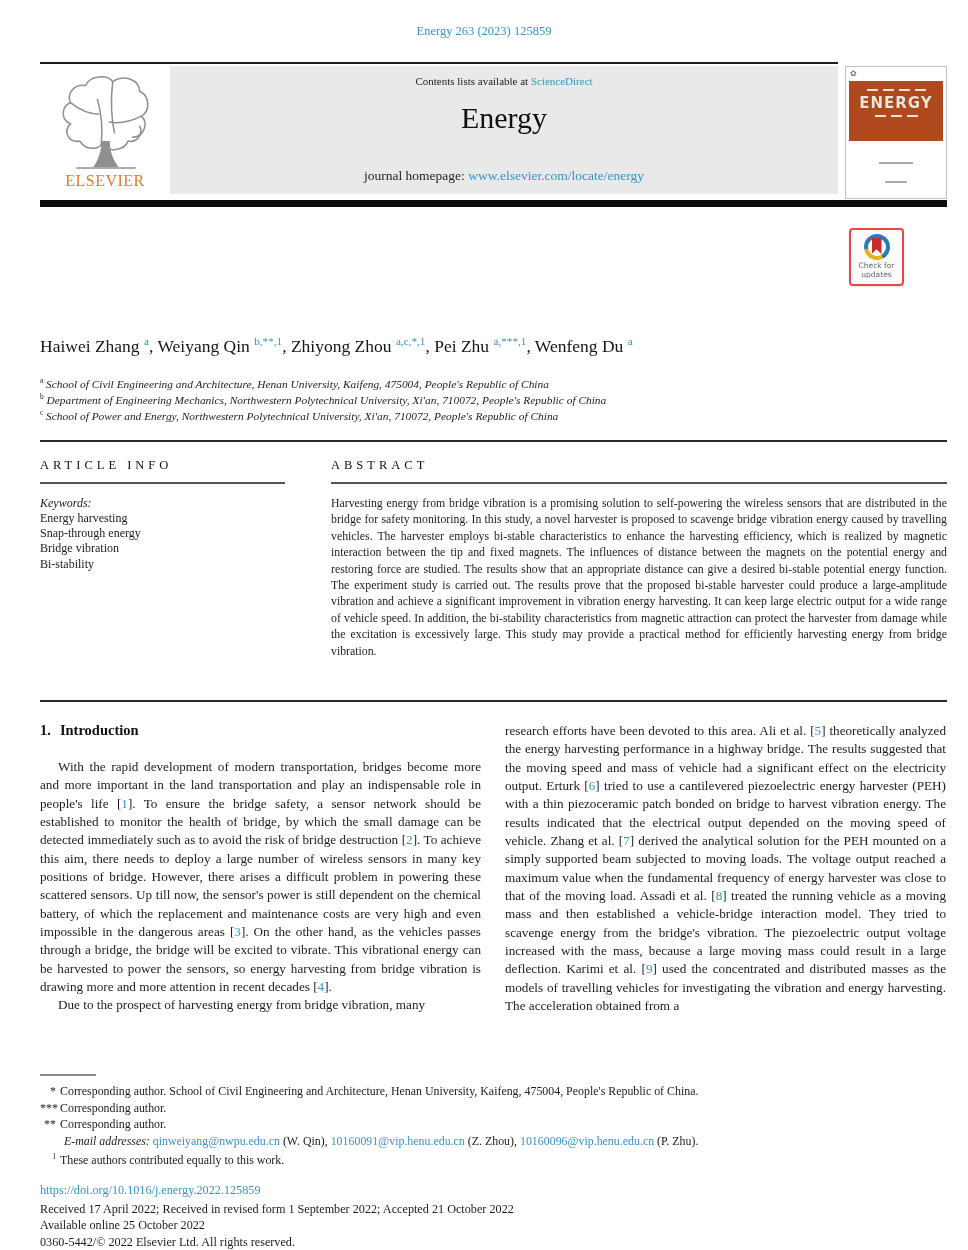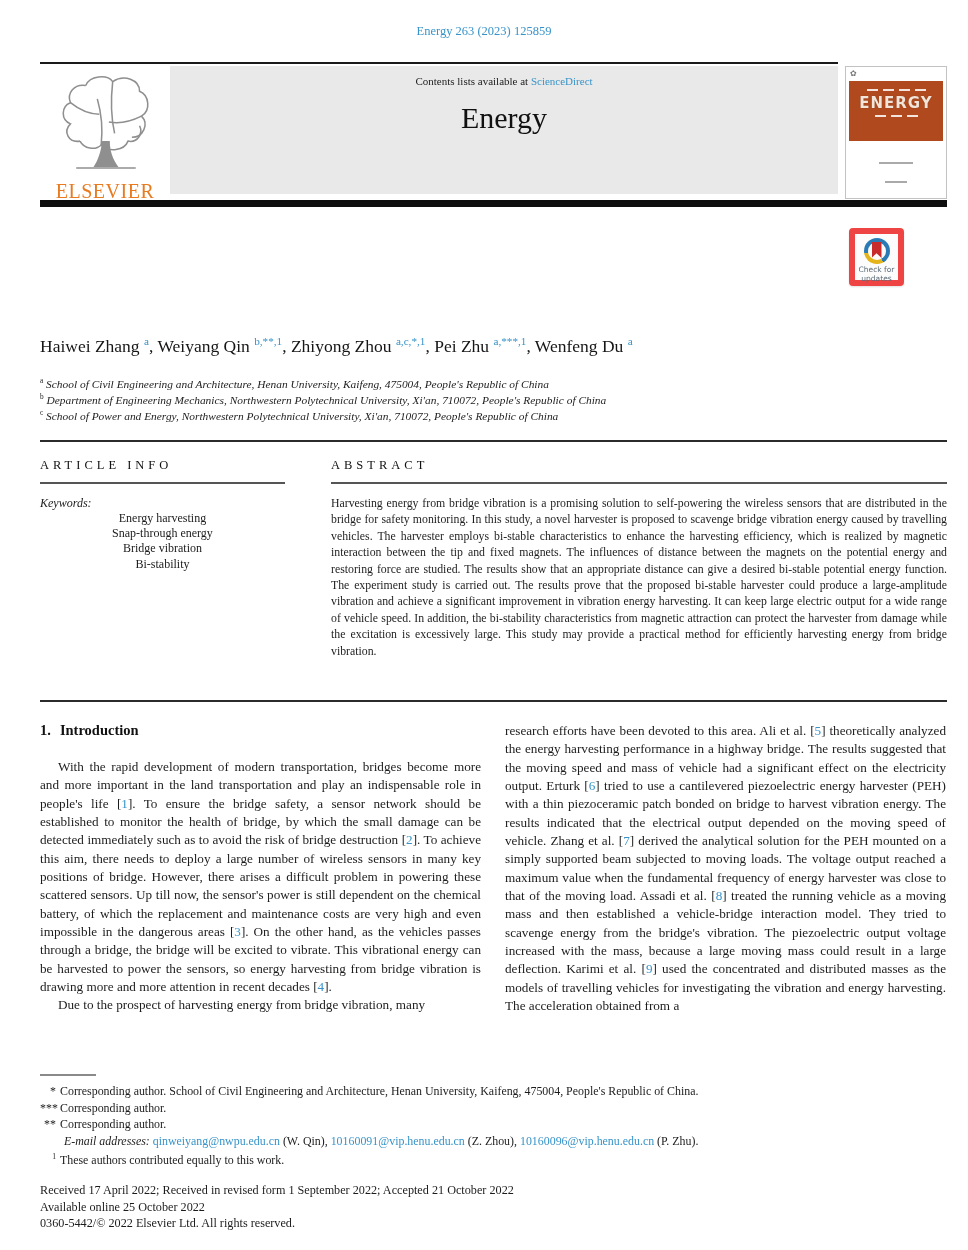--- a/index.html
+++ b/index.html
@@ -18,40 +18,40 @@
   sup{font-size:64%;line-height:0;color:var(--sup-link);}
   .dark-sup sup{color:var(--ink);}
 
   .journal-ref{position:absolute;top:24px;left:0;width:100%;text-align:center;
     font-size:12.5px;color:var(--link);}
 
   .header-rule-top{position:absolute;top:62px;left:40px;width:798px;height:2px;background:#1a1a1a;}
   .header-row{position:absolute;top:66px;left:40px;width:907px;display:flex;}
   .logo-col{width:130px;padding-top:4px;text-align:center;}
   .logo-col svg{display:block;margin:0 auto;}
-  .elsevier-word{font-size:20px;color:var(--orange);letter-spacing:0.5px;margin-top:10px;}
+  .elsevier-word{font-size:16px;color:var(--orange);letter-spacing:0.5px;margin-top:2px;}
   .gray-box{width:668px;height:128px;background:var(--graybox);text-align:center;position:relative;}
   .contents-line{padding-top:9px;font-size:11px;color:#222;}
   .journal-name{font-size:30px;margin-top:14px;color:#111;}
   .homepage-line{position:absolute;bottom:10px;left:0;width:100%;font-size:13.5px;color:#222;}
   .cover-col{width:102px;height:133px;margin-left:7px;border:1px solid #c2c2c2;background:#fff;
     position:relative;font-family:"DejaVu Sans",sans-serif;}
   .cover-glyph{position:absolute;top:2px;left:4px;font-size:8px;color:#777;}
   .cover-orange{position:absolute;top:14px;left:3px;right:3px;height:60px;background:var(--cover-orange);
     padding-top:5px;}
   .cover-bars{display:flex;justify-content:center;gap:5px;margin:3px 0;}
   .cover-bars i{display:block;width:11px;height:2px;background:rgba(255,255,255,0.85);}
   .cover-title{text-align:center;font-size:15px;font-weight:bold;color:#f2e4d8;
     letter-spacing:1px;text-shadow:0 0 1px #6f2a0d;}
   .cover-foot{position:absolute;bottom:10px;left:0;width:100%;text-align:center;}
   .cover-foot i{display:inline-block;height:2px;background:#aaa;margin:1px 2px;}
   .thick-bar{position:absolute;top:200px;left:40px;width:907px;height:7px;background:#0e0e0e;}
 
   .article-title{position:absolute;top:234px;left:40px;width:775px;font-size:25px;line-height:37px;color:#141414;}
-  .badge{position:absolute;top:228px;left:849px;width:55px;height:58px;border:6px solid #ef4444;
+  .badge{position:absolute;top:228px;left:849px;width:55px;height:58px;border:2px solid #ef4444;
     border-radius:4px;background:#fcfcfc;box-shadow:0 1px 2px rgba(0,0,0,0.12);text-align:center;cursor:pointer;}
   .badge-icon{position:relative;width:26px;height:26px;margin:4px auto 1px;}
   .badge-ring{position:absolute;inset:0;border-radius:50%;
     background:conic-gradient(from 150deg,#e3b41c 0 110deg,#2a7ab5 110deg 360deg);}
   .badge-ring::after{content:"";position:absolute;inset:4px;background:#fcfcfc;border-radius:50%;}
   .badge-mark{position:absolute;top:4px;left:8px;width:10px;height:16px;background:#c92a2a;
     clip-path:polygon(0 0,100% 0,100% 100%,50% 70%,0 100%);}
   .badge-t1,.badge-t2{font-family:"DejaVu Sans",sans-serif;font-size:7.5px;color:#5a6a77;line-height:9px;}
 
   .authors{position:absolute;top:336px;left:40px;width:900px;font-size:17.5px;color:#161616;}
@@ -59,21 +59,21 @@
     line-height:16px;color:#222;}
   .affils sup{color:var(--ink);font-style:normal;}
   .rule-affil{position:absolute;top:440px;left:40px;width:907px;height:1.5px;background:#2b2b2b;}
 
   .info-grid{position:absolute;top:458px;left:40px;width:907px;display:flex;gap:46px;}
   .info-col{width:245px;flex:none;}
   .abs-col{flex:1;}
   .sec-head{font-size:12.5px;letter-spacing:0.32em;color:#111;}
   .head-rule{margin-top:9px;height:2px;background:#555;}
   .kw-label{margin-top:12px;font-size:12px;font-style:italic;}
-  .kw-item{font-size:12px;line-height:15.2px;text-align:center;}
+  .kw-item{font-size:12px;line-height:15.2px;}
   .abstract-text{margin-top:11px;font-size:11.8px;line-height:16.4px;text-align:justify;color:#1e1e1e;}
 
   .rule-mid{position:absolute;top:700px;left:40px;width:907px;height:1.5px;background:#2b2b2b;}
 
   .body-grid{position:absolute;top:722px;left:40px;width:907px;height:338px;display:flex;gap:24px;overflow:hidden;}
   .body-colL,.body-colR{width:441px;flex:none;}
   .intro-head{font-size:14.5px;font-weight:bold;color:#111;margin-bottom:19px;}
   .intro-head .no{margin-right:9px;}
   .body-p{font-size:13.2px;line-height:18.35px;text-align:justify;color:#1c1c1c;}
   .indent{text-indent:18px;}
@@ -109,20 +109,21 @@
         </g>
         <path d="M47 74 C46 84 43 94 38 101 L64 101 C58 93 55 84 55 74 Z" fill="#8f8f8f"></path>
         <path d="M20 102 L82 102" stroke="#8f8f8f" stroke-width="1.6"></path>
       </svg>
       <div class="elsevier-word">ELSEVIER</div>
     </div>
 
     <div class="gray-box">
       <div class="contents-line"><span>Contents lists available at </span><span class="lnk">ScienceDirect</span></div>
       <div class="journal-name">Energy</div>
+      <div class="homepage-line"><span>journal homepage: </span><span class="lnk">www.elsevier.com/locate/energy</span></div>
     </div>
 
     <div class="cover-col">
       <span class="cover-glyph">✿</span>
       <div class="cover-orange">
         <div class="cover-bars">
             <i></i>
             <i></i>
             <i></i>
             <i></i>
@@ -206,18 +207,19 @@
     <div class="fn">
       <span class="fn-marker">**</span><span>Corresponding author.</span>
     </div>
     <div class="fn-email"><span class="ital">E-mail addresses: </span><span class="lnk">qinweiyang@nwpu.edu.cn</span><span> (W. Qin), </span><span class="lnk">10160091@vip.henu.edu.cn</span><span> (Z. Zhou), </span><span class="lnk">10160096@vip.henu.edu.cn</span><span> (P. Zhu).</span></div>
     <div class="fn">
       <span class="fn-marker sup-m">1</span><span>These authors contributed equally to this work.</span>
     </div>
   </div>
 
   <div class="footer">
+    <div class="doi lnk">https://doi.org/10.1016/j.energy.2022.125859</div>
     <div>Received 17 April 2022; Received in revised form 1 September 2022; Accepted 21 October 2022</div>
     <div>Available online 25 October 2022</div>
     <div>0360-5442/© 2022 Elsevier Ltd. All rights reserved.</div>
   </div>
 
 </div>
 
 </body></html>

